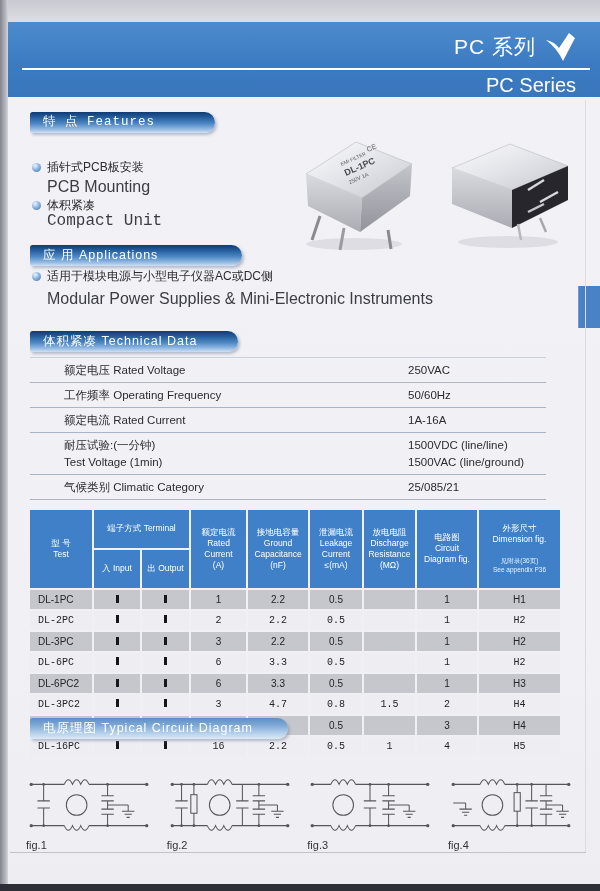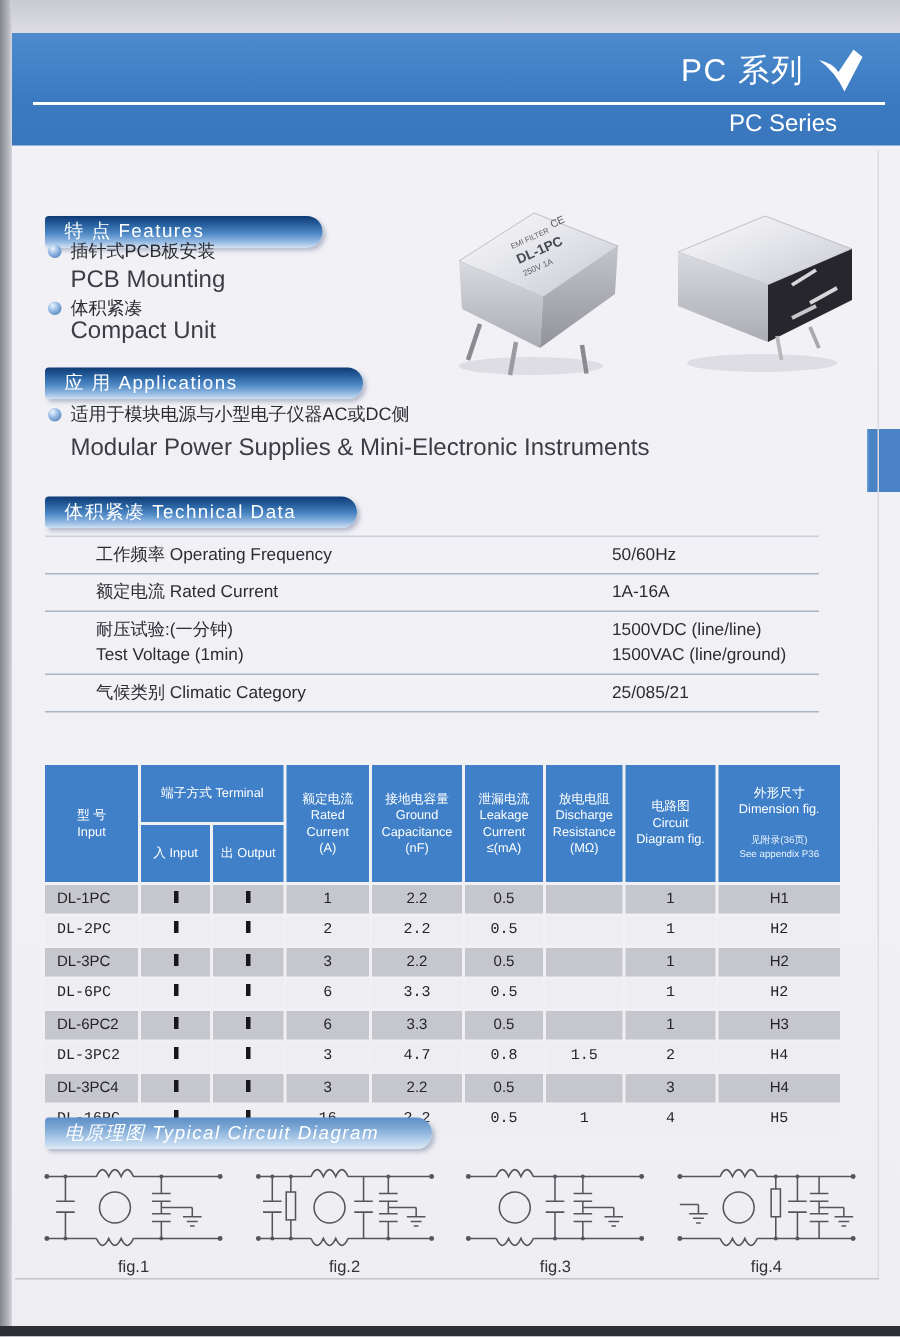--- a/index.html
+++ b/index.html
@@ -14,36 +14,36 @@
   .scan-bottom{ position:absolute; left:0; right:0; bottom:0; height:7px; background:#2e2e37; }
   .frame-bottom{ position:absolute; left:10px; width:576px; top:852px; height:1px; background:#c2c2ca; }
   .frame-right { position:absolute; right:14px; top:100px; height:752px; width:1px; background:#dcdce2; }
 
   
   .top-banner { position:absolute; left:8px; right:0; top:22px; height:75px;
                 background:linear-gradient(180deg,#4d8bcd,#3b7ac1 60%,#3a76bc); }
   .tb-zh   { position:absolute; right:64px; top:11px; font-size:21px; color:#fff; letter-spacing:1px; }
   .tb-logo { position:absolute; right:22px; top:9px; width:34px; height:32px; }
   .tb-rule { position:absolute; left:14px; right:10px; top:46px; height:2px; background:#fff; }
-  .tb-en   { position:absolute; right:42px; top:52px; font-size:16px; color:#fff; }
+  .tb-en   { position:absolute; right:24px; top:52px; font-size:20px; color:#fff; }
 
   .page-tab { position:absolute; right:0; top:286px; width:17px; height:42px; background:#4a82c6;
               border-left:1px solid #6b9cd4; color:#fff; font-size:10.5px;
               display:flex; align-items:center; padding-left:21px; }
 
   
   .sec-banner { position:absolute; height:21px; border-radius:3px 12px 12px 3px; color:#fff;
                 font-size:12.5px; line-height:20px; padding-left:13px; letter-spacing:1px;
                 background:linear-gradient(180deg,#0f3a74 0%,#28619f 28%,#4d87c4 55%,#93b9e2 82%,#cfe0f2 100%);
                 box-shadow:2px 2px 3px rgba(130,140,165,.55); }
-  .b-features { left:30px; top:144px; width:185px; }
+  .b-features { left:30px; top:112px; width:185px;font-family:Liberation Mono, monospace; }
   .b-apps     { left:30px; top:245px; width:212px; }
   .b-tech     { left:30px; top:331px; width:208px; }
-  .b-circ     { left:30px; top:745px; width:258px;
-                background:linear-gradient(180deg,#5d8fc6 0%,#7fa9d6 35%,#b8d2ec 75%,#ddeaf6 100%);font-style:italic; }
+  .b-circ     { left:30px; top:718px; width:258px;
+                background:linear-gradient(180deg,#5d8fc6 0%,#7fa9d6 35%,#b8d2ec 75%,#ddeaf6 100%); }
 
   .bullet { position:absolute; width:9px; height:9px; border-radius:50%;
             background:radial-gradient(circle at 35% 30%,#eef5fd,#8fb6e2 45%,#3a6ca8); }
   .item-zh { position:absolute; font-size:12px; color:#2b2b32; }
   .item-en { position:absolute; font-size:16px; color:#3c3c44; }
 
   
   .tech-table { position:absolute; left:30px; top:357px; width:516px; border-top:1px solid #c9d2dc; }
   .tech-row   { display:flex; border-bottom:1px solid #a9b5c3; padding:4px 0 3px; }
   .tech-label { flex:0 0 378px; padding-left:34px; font-size:11.5px; line-height:17px; color:#2b2b32; }
@@ -57,21 +57,21 @@
   .dmain { display:block; white-space:pre-line; font-size:8.5px; }
   .dnote { display:block; white-space:pre-line; font-size:6.5px; line-height:1.35; margin-top:1px; color:#e8f1fb; }
   .prod-table td { font-size:10px; color:#232328; text-align:center; padding:0; height:19px; vertical-align:middle; }
   .prod-table td.model { text-align:left; padding-left:8px; }
   .prod-table tr.dark td  { background:#c6c7cc; }
   .prod-table tr.light td { background:#eeeef2;font-family:Liberation Mono, monospace; }
   .pin { display:inline-block; width:3px; height:8px; background:#17171b; }
 
   
   .circuits { position:absolute; left:26px; top:772px; width:548px; display:flex; justify-content:space-between; }
-  .circ { text-align:center; }
+  .circ { }
   .cdiag { display:block; }
   .fig-label { font-size:11px; color:#333338; margin-top:1px; }
 
   
   .photos { position:absolute; left:288px; top:128px; display:flex; gap:6px; }
 </style>
 </head>
 <body>
 
 <div class="page">
@@ -88,21 +88,21 @@
   </div>
 
   <div class="page-tab">27</div>
 
   <div class="sec-banner b-features">特  点  Features</div>
   <span class="bullet" style="left:32px;top:163px;"></span>
   <span class="item-zh" style="left:47px;top:159px;">插针式PCB板安装</span>
   <span class="item-en" style="left:47px;top:178px;">PCB Mounting</span>
   <span class="bullet" style="left:32px;top:201px;"></span>
   <span class="item-zh" style="left:47px;top:197px;">体积紧凑</span>
-  <span class="item-en" style="left:47px;top:212px;">Compact Unit</span>
+  <span class="item-en" style="left:47px;top:212px;font-family:Liberation Mono, monospace;">Compact Unit</span>
 
   <div class="photos">
     <svg width="142" height="128" viewBox="0 0 142 128">
       <defs>
         <linearGradient id="gtop" x1="0" y1="0" x2="1" y2="1">
           <stop offset="0" stop-color="#fbfbfd"></stop>
             <stop offset=".5" stop-color="#e3e4e9"></stop>
             <stop offset="1" stop-color="#c7c8cf"></stop>
         </linearGradient>
         <linearGradient id="gleft" x1="0" y1="0" x2="0" y2="1">
@@ -143,20 +143,28 @@
 
   <div class="sec-banner b-apps">应  用  Applications</div>
   <span class="bullet" style="left:32px;top:272px;"></span>
   <span class="item-zh" style="left:47px;top:268px;">适用于模块电源与小型电子仪器AC或DC侧</span>
   <span class="item-en" style="left:47px;top:290px;">Modular Power Supplies &amp; Mini-Electronic Instruments</span>
 
   <div class="sec-banner b-tech">体积紧凑 Technical Data</div>
   <div class="tech-table">
       <div class="tech-row">
         <div class="tech-label">
+          <div>额定电压 Rated Voltage</div>
+        </div>
+        <div class="tech-value">
+          <div>250VAC</div>
+        </div>
+      </div>
+      <div class="tech-row">
+        <div class="tech-label">
           <div>工作频率 Operating Frequency</div>
         </div>
         <div class="tech-value">
           <div>50/60Hz</div>
         </div>
       </div>
       <div class="tech-row">
         <div class="tech-label">
           <div>额定电流 Rated Current</div>
         </div>
@@ -192,21 +200,21 @@
       <col style="width:55px">
         <col style="width:60px">
         <col style="width:52px">
       <col style="width:51px">
         <col style="width:60px">
         <col style="width:81px">
     </colgroup>
     <thead>
       <tr>
         <th rowspan="2">型 号
-Input</th>
+Test</th>
         <th colspan="2">端子方式 Terminal</th>
         <th rowspan="2">额定电流
 Rated
 Current
 (A)</th>
         <th rowspan="2">接地电容量
 Ground
 Capacitance
 (nF)</th>
         <th rowspan="2">泄漏电流

